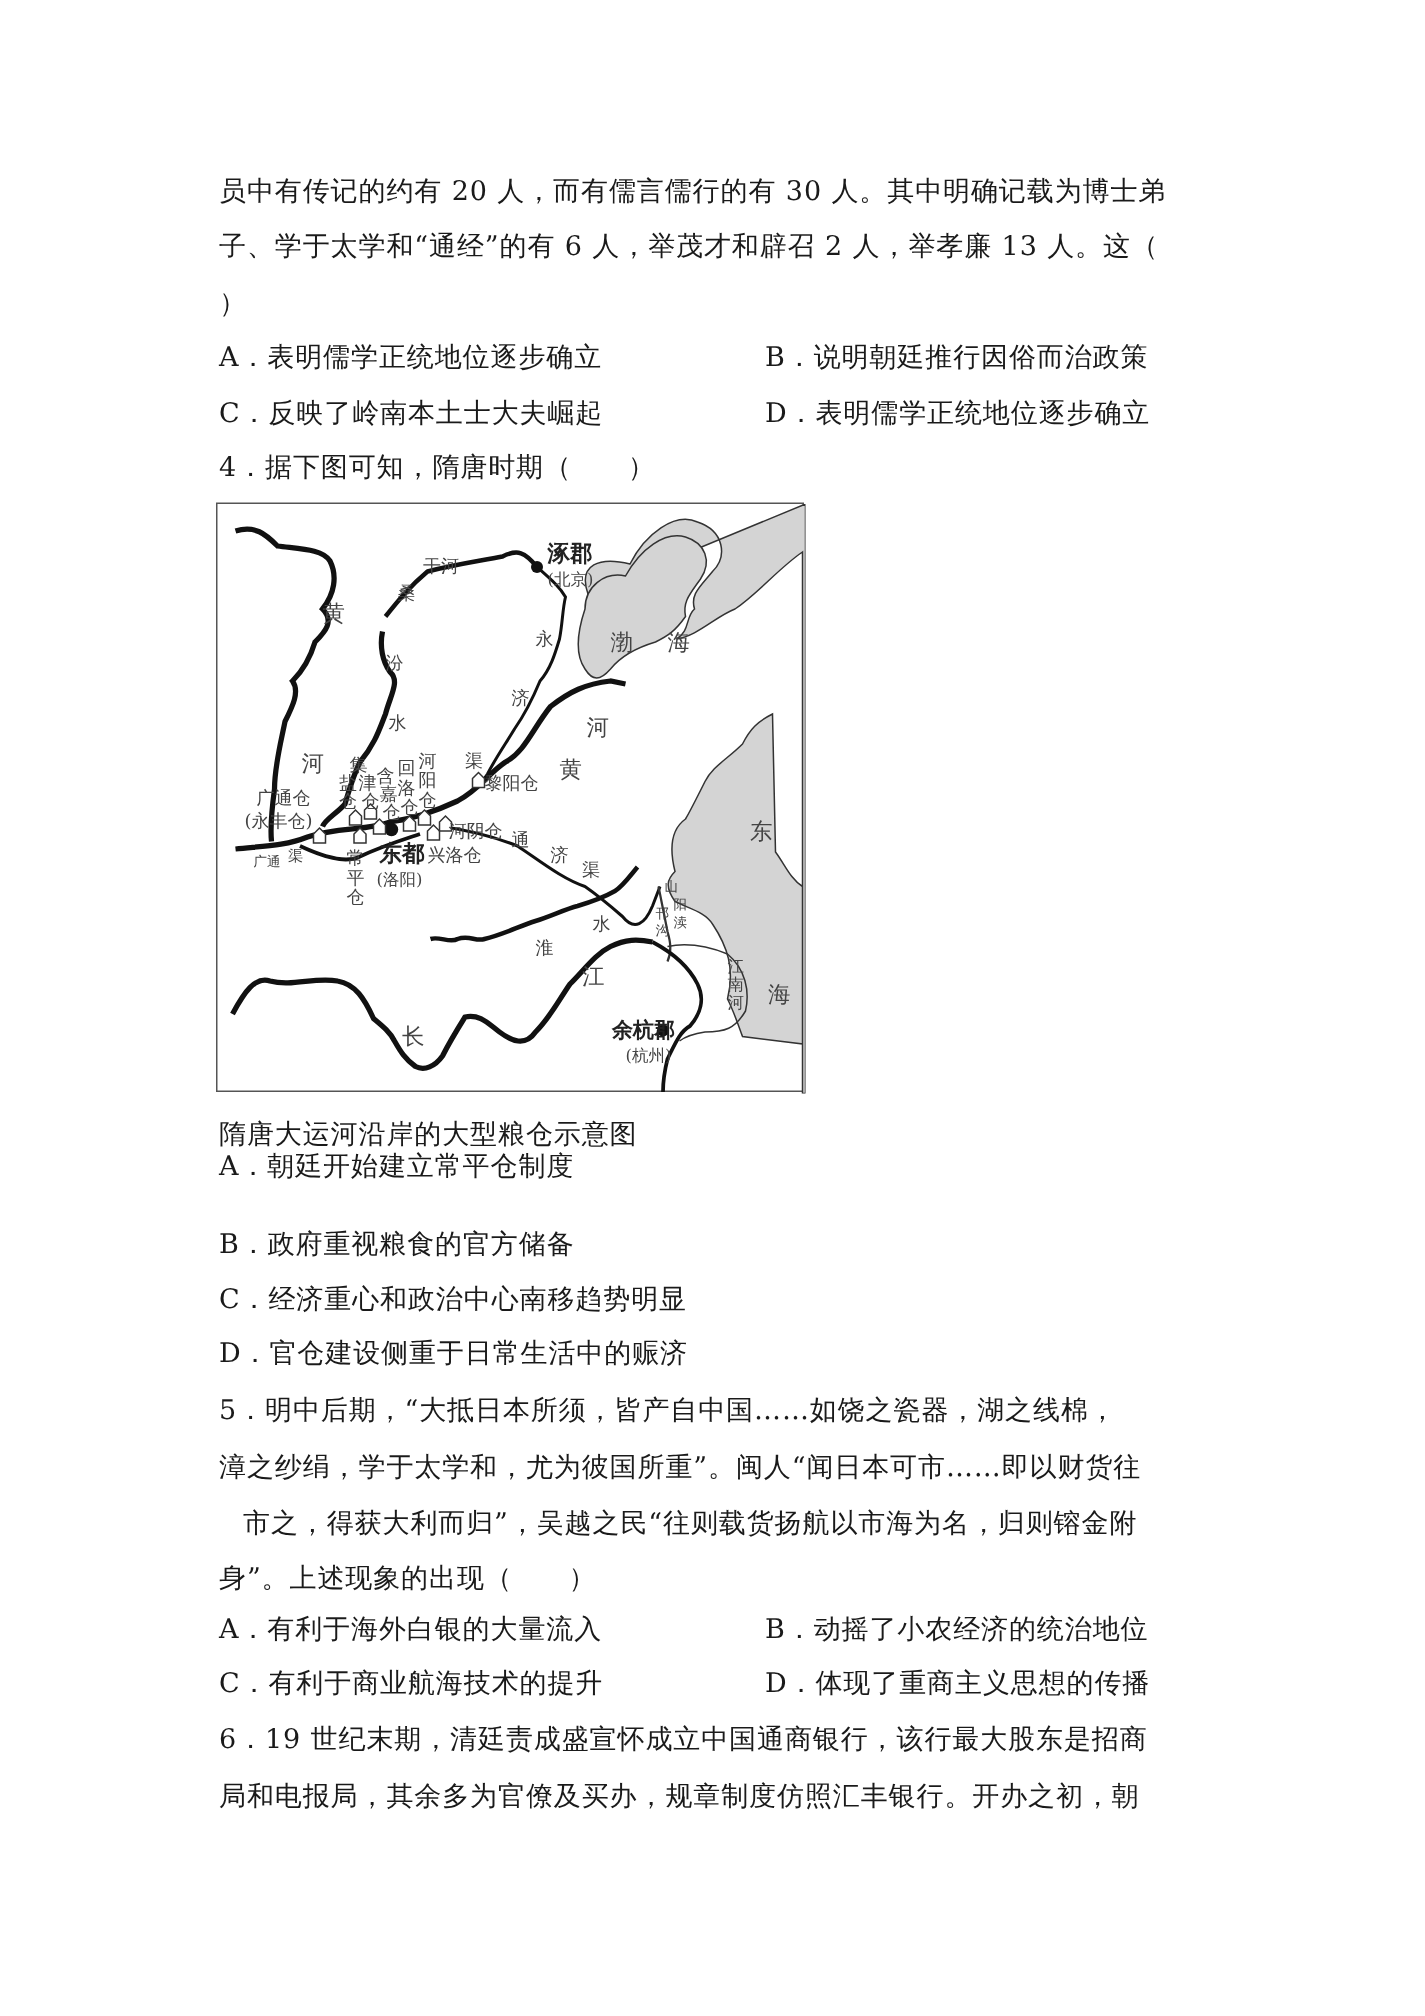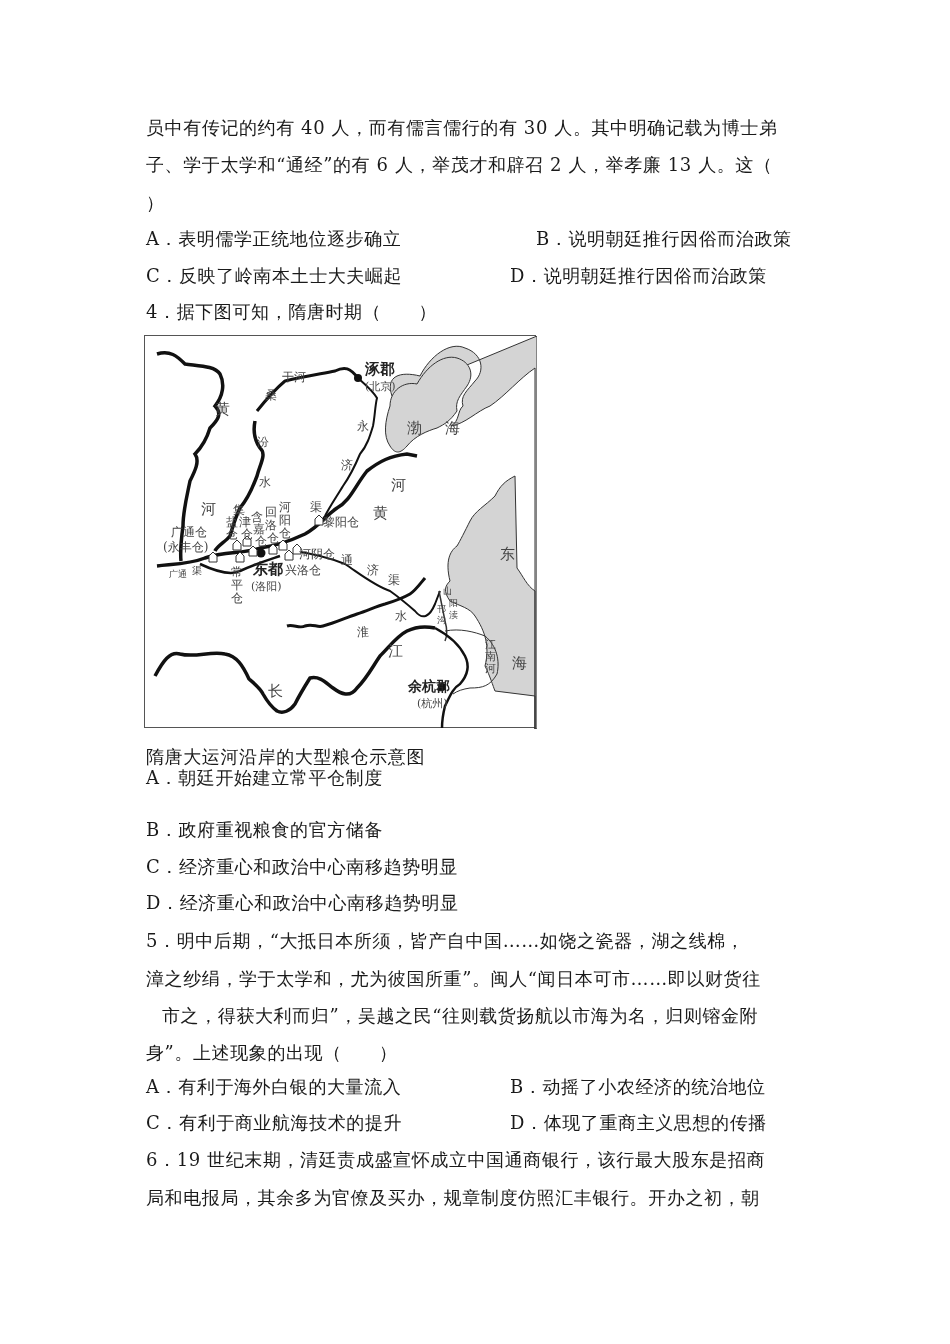--- a/index.html
+++ b/index.html
@@ -9,27 +9,27 @@
   .opt2 { position:absolute; font-size:18px; line-height:20px; white-space:nowrap; letter-spacing:0.6px; }
   #map-box { position:absolute; left:144px; top:335px; width:392px; height:393px;
              border:1.5px solid #555; box-sizing:border-box; background:#fff; }
   #map-box svg { position:absolute; left:0; top:0; }
   .ml { font-family:"DejaVu Serif","Liberation Serif",serif; fill:#444; }
   .mlb { font-family:"DejaVu Sans","Liberation Sans",sans-serif; fill:#222; font-weight:bold; }
 </style>
 </head>
 <body>
 
-<div class="line" style="top:118px;">员中有传记的约有 40 人，而有儒言儒行的有 30 人。其中明确记载为博士弟</div>
+<div class="line" style="top:118px;">员中有传记的约有 20 人，而有儒言儒行的有 30 人。其中明确记载为博士弟</div>
 <div class="line" style="top:155px;">子、学于太学和“通经”的有 6 人，举茂才和辟召 2 人，举孝廉 13 人。这（</div>
 <div class="line" style="top:193px;">）</div>
 <div class="line" style="top:229px;">A．表明儒学正统地位逐步确立</div>
-<div class="opt2" style="left:510px;top:229px;margin-left:26px;">B．说明朝廷推行因俗而治政策</div>
+<div class="opt2" style="left:510px;top:229px;">B．说明朝廷推行因俗而治政策</div>
 <div class="line" style="top:266px;">C．反映了岭南本土士大夫崛起</div>
-<div class="opt2" style="left:510px;top:266px;">D．说明朝廷推行因俗而治政策</div>
+<div class="opt2" style="left:510px;top:266px;">D．表明儒学正统地位逐步确立</div>
 
 <div class="line" style="top:302px;">4．据下图可知，隋唐时期（　　）</div>
 
 <div id="map-box">
   <svg width="392" height="393" viewBox="0 0 392 393">
 
     <path d="M247 60 C240 40 255 35 275 40 C285 20 305 5 320 12 C338 18 340 35 330 45 C322 55 315 60 318 70 C312 75 315 85 306 90 C320 88 332 75 345 70 C360 60 375 42 390 32 L390 393 L 390 393 L390 255 C382 250 378 240 372 232 L 370 140 C360 145 355 150 350 160 C340 170 330 175 325 185 C320 195 315 205 312 210 C305 215 300 225 305 245 C300 250 298 255 305 265 C315 270 325 272 330 280 C340 295 345 310 340 330 C345 340 348 350 350 355 L 390 360 L390 393 L392 393 L392 0 L392 0 Z" fill="#d4d4d4" stroke="#333" stroke-width="1"></path>
     <path d="M245 70 C245 55 258 45 272 48 C282 30 298 18 312 22 C325 26 330 38 322 50 C315 60 310 65 312 75 C305 85 300 88 292 92 C282 95 270 100 262 110 C255 118 250 118 245 110 C238 100 240 85 245 70 Z" fill="#d4d4d4" stroke="#333" stroke-width="1"></path>
 
     <path d="M12 18 C25 14 32 20 40 28 C55 30 70 30 75 38 C80 48 78 60 70 70 C78 78 72 85 65 92 C62 102 58 110 50 118 C55 125 50 135 45 145 C42 160 38 175 38 190 C36 205 35 215 36 225" fill="none" stroke="#111" stroke-width="3.5"></path>
@@ -146,21 +146,21 @@
     <text class="ml" x="86" y="240" font-size="12">常</text>
     <text class="ml" x="86" y="253" font-size="12">平</text>
     <text class="ml" x="86" y="266" font-size="12">仓</text>
   </svg>
 </div>
 
 <div class="line" style="top:748px;font-family:Liberation Mono, monospace;">隋唐大运河沿岸的大型粮仓示意图</div>
 <div class="line" style="top:768px;">A．朝廷开始建立常平仓制度</div>
 <div class="line" style="top:820px;">B．政府重视粮食的官方储备</div>
 <div class="line" style="top:857px;">C．经济重心和政治中心南移趋势明显</div>
-<div class="line" style="top:893px;">D．经济重心和政治中心南移趋势明显</div>
+<div class="line" style="top:893px;">D．官仓建设侧重于日常生活中的赈济</div>
 
 <div class="line" style="top:931px;">5．明中后期，“大抵日本所须，皆产自中国……如饶之瓷器，湖之线棉，</div>
 <div class="line" style="top:969px;">漳之纱绢，学于太学和，尤为彼国所重”。闽人“闻日本可市……即以财货往</div>
 <div class="line" style="top:1006px;margin-left:16px;">市之，得获大利而归”，吴越之民“往则载货扬航以市海为名，归则镕金附</div>
 <div class="line" style="top:1043px;">身”。上述现象的出现（　　）</div>
 <div class="line" style="top:1077px;">A．有利于海外白银的大量流入</div>
 <div class="opt2" style="left:510px;top:1077px;">B．动摇了小农经济的统治地位</div>
 <div class="line" style="top:1113px;">C．有利于商业航海技术的提升</div>
 <div class="opt2" style="left:510px;top:1113px;">D．体现了重商主义思想的传播</div>
 

